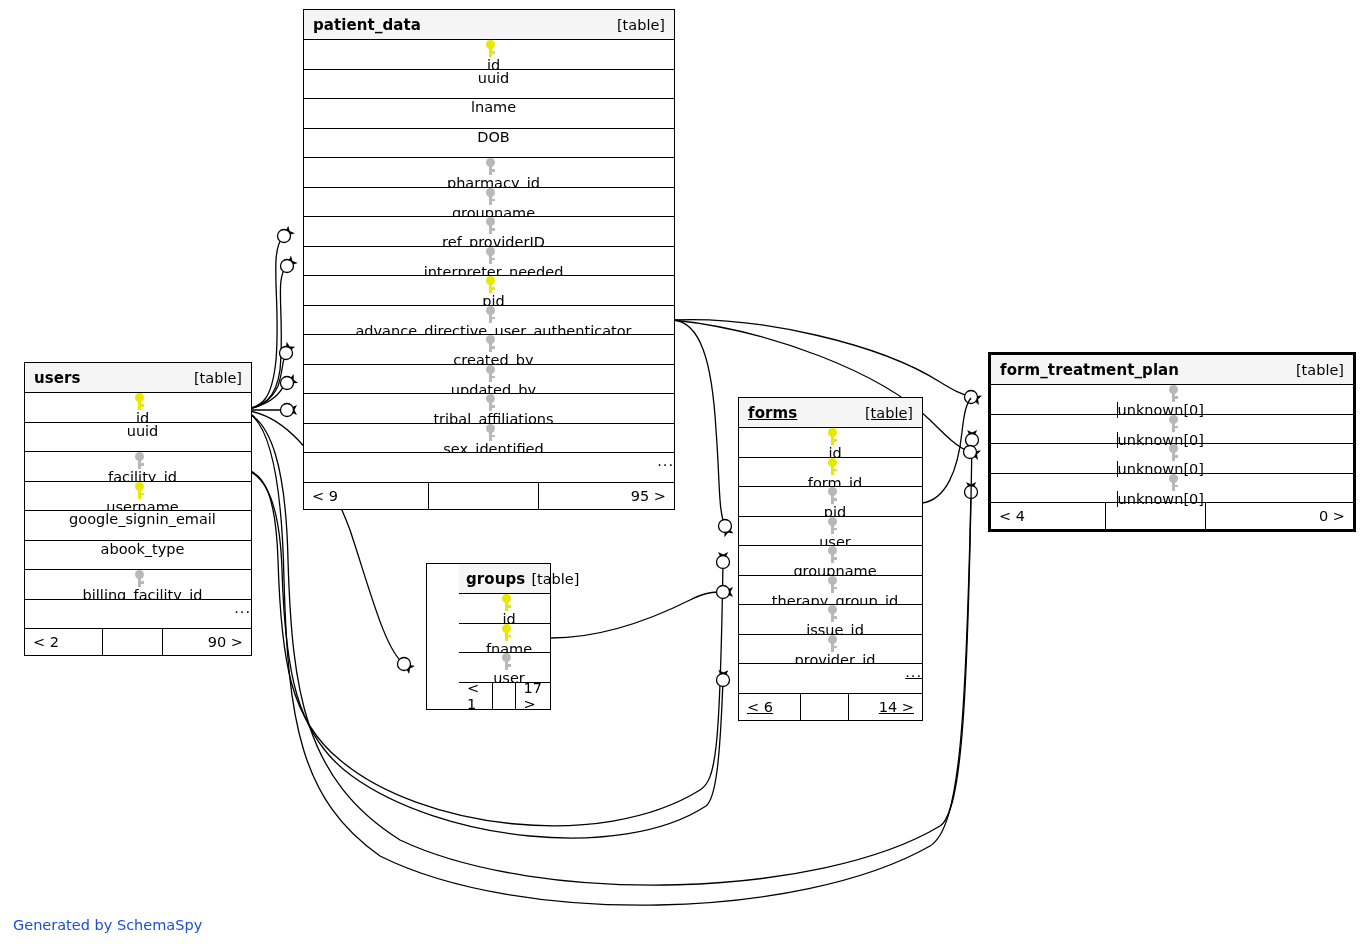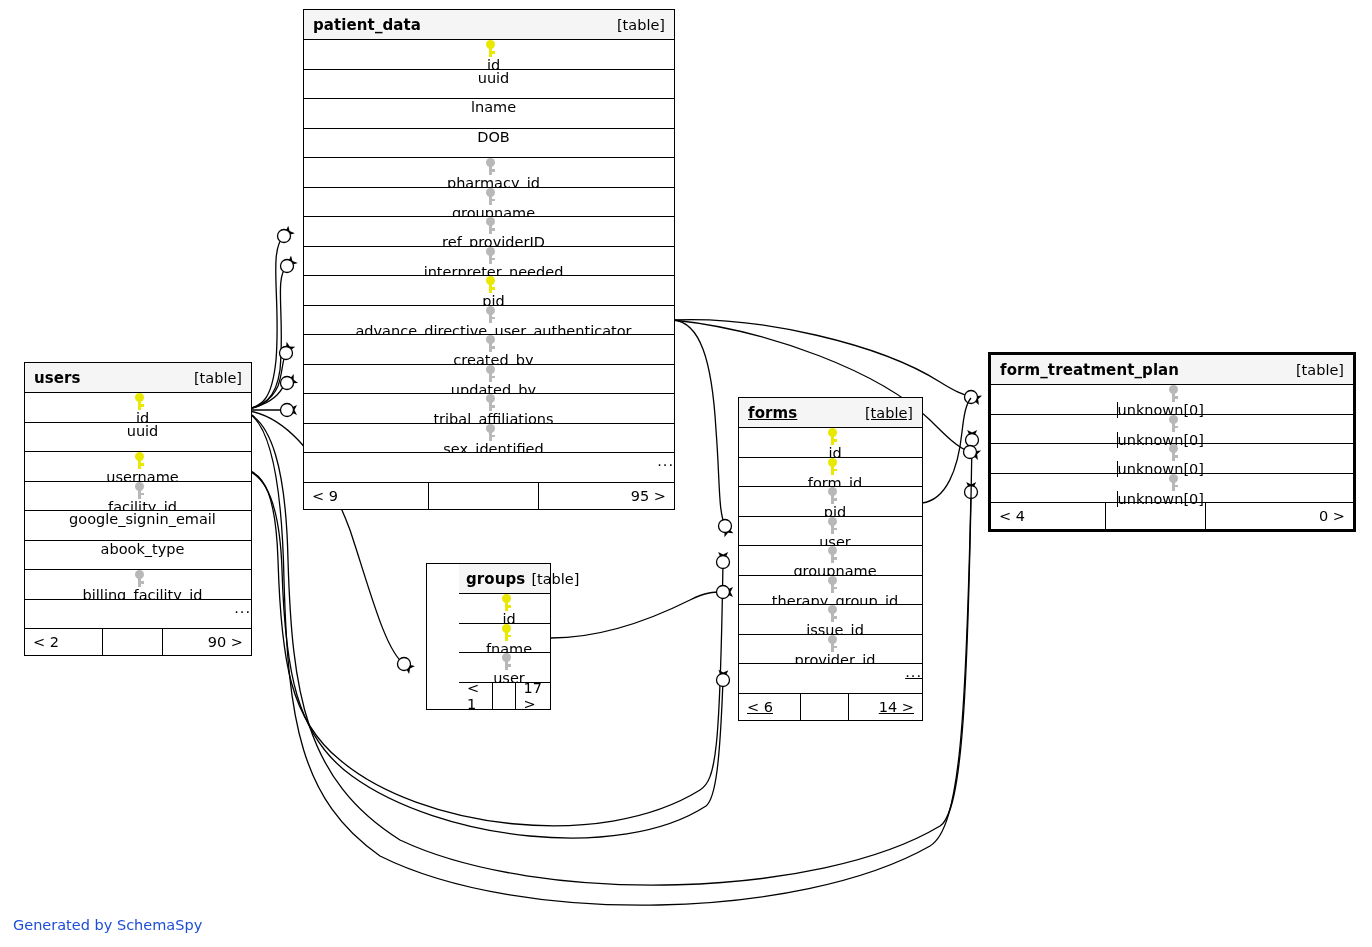--- a/index.html
+++ b/index.html
@@ -268,37 +268,37 @@
           </span>
         </span>
       <span class="cname">id</span>
     </div>
     <div class="row">
       <span class="kcell"></span>
       <span class="cname">uuid</span>
     </div>
     <div class="row">
       <span class="kcell">
+          <span class="keyicon fk">
+            <span class="head"></span>
+            <span class="stem"></span>
+            <span class="tooth"></span>
+          </span>
+        </span>
+      <span class="cname">facility_id</span>
+    </div>
+    <div class="row">
+      <span class="kcell">
           <span class="keyicon pk">
             <span class="head"></span>
             <span class="stem"></span>
             <span class="tooth"></span>
           </span>
         </span>
       <span class="cname">username</span>
-    </div>
-    <div class="row">
-      <span class="kcell">
-          <span class="keyicon fk">
-            <span class="head"></span>
-            <span class="stem"></span>
-            <span class="tooth"></span>
-          </span>
-        </span>
-      <span class="cname">facility_id</span>
     </div>
     <div class="row">
       <span class="kcell"></span>
       <span class="cname">google_signin_email</span>
     </div>
     <div class="row">
       <span class="kcell"></span>
       <span class="cname">abook_type</span>
     </div>
     <div class="row">

